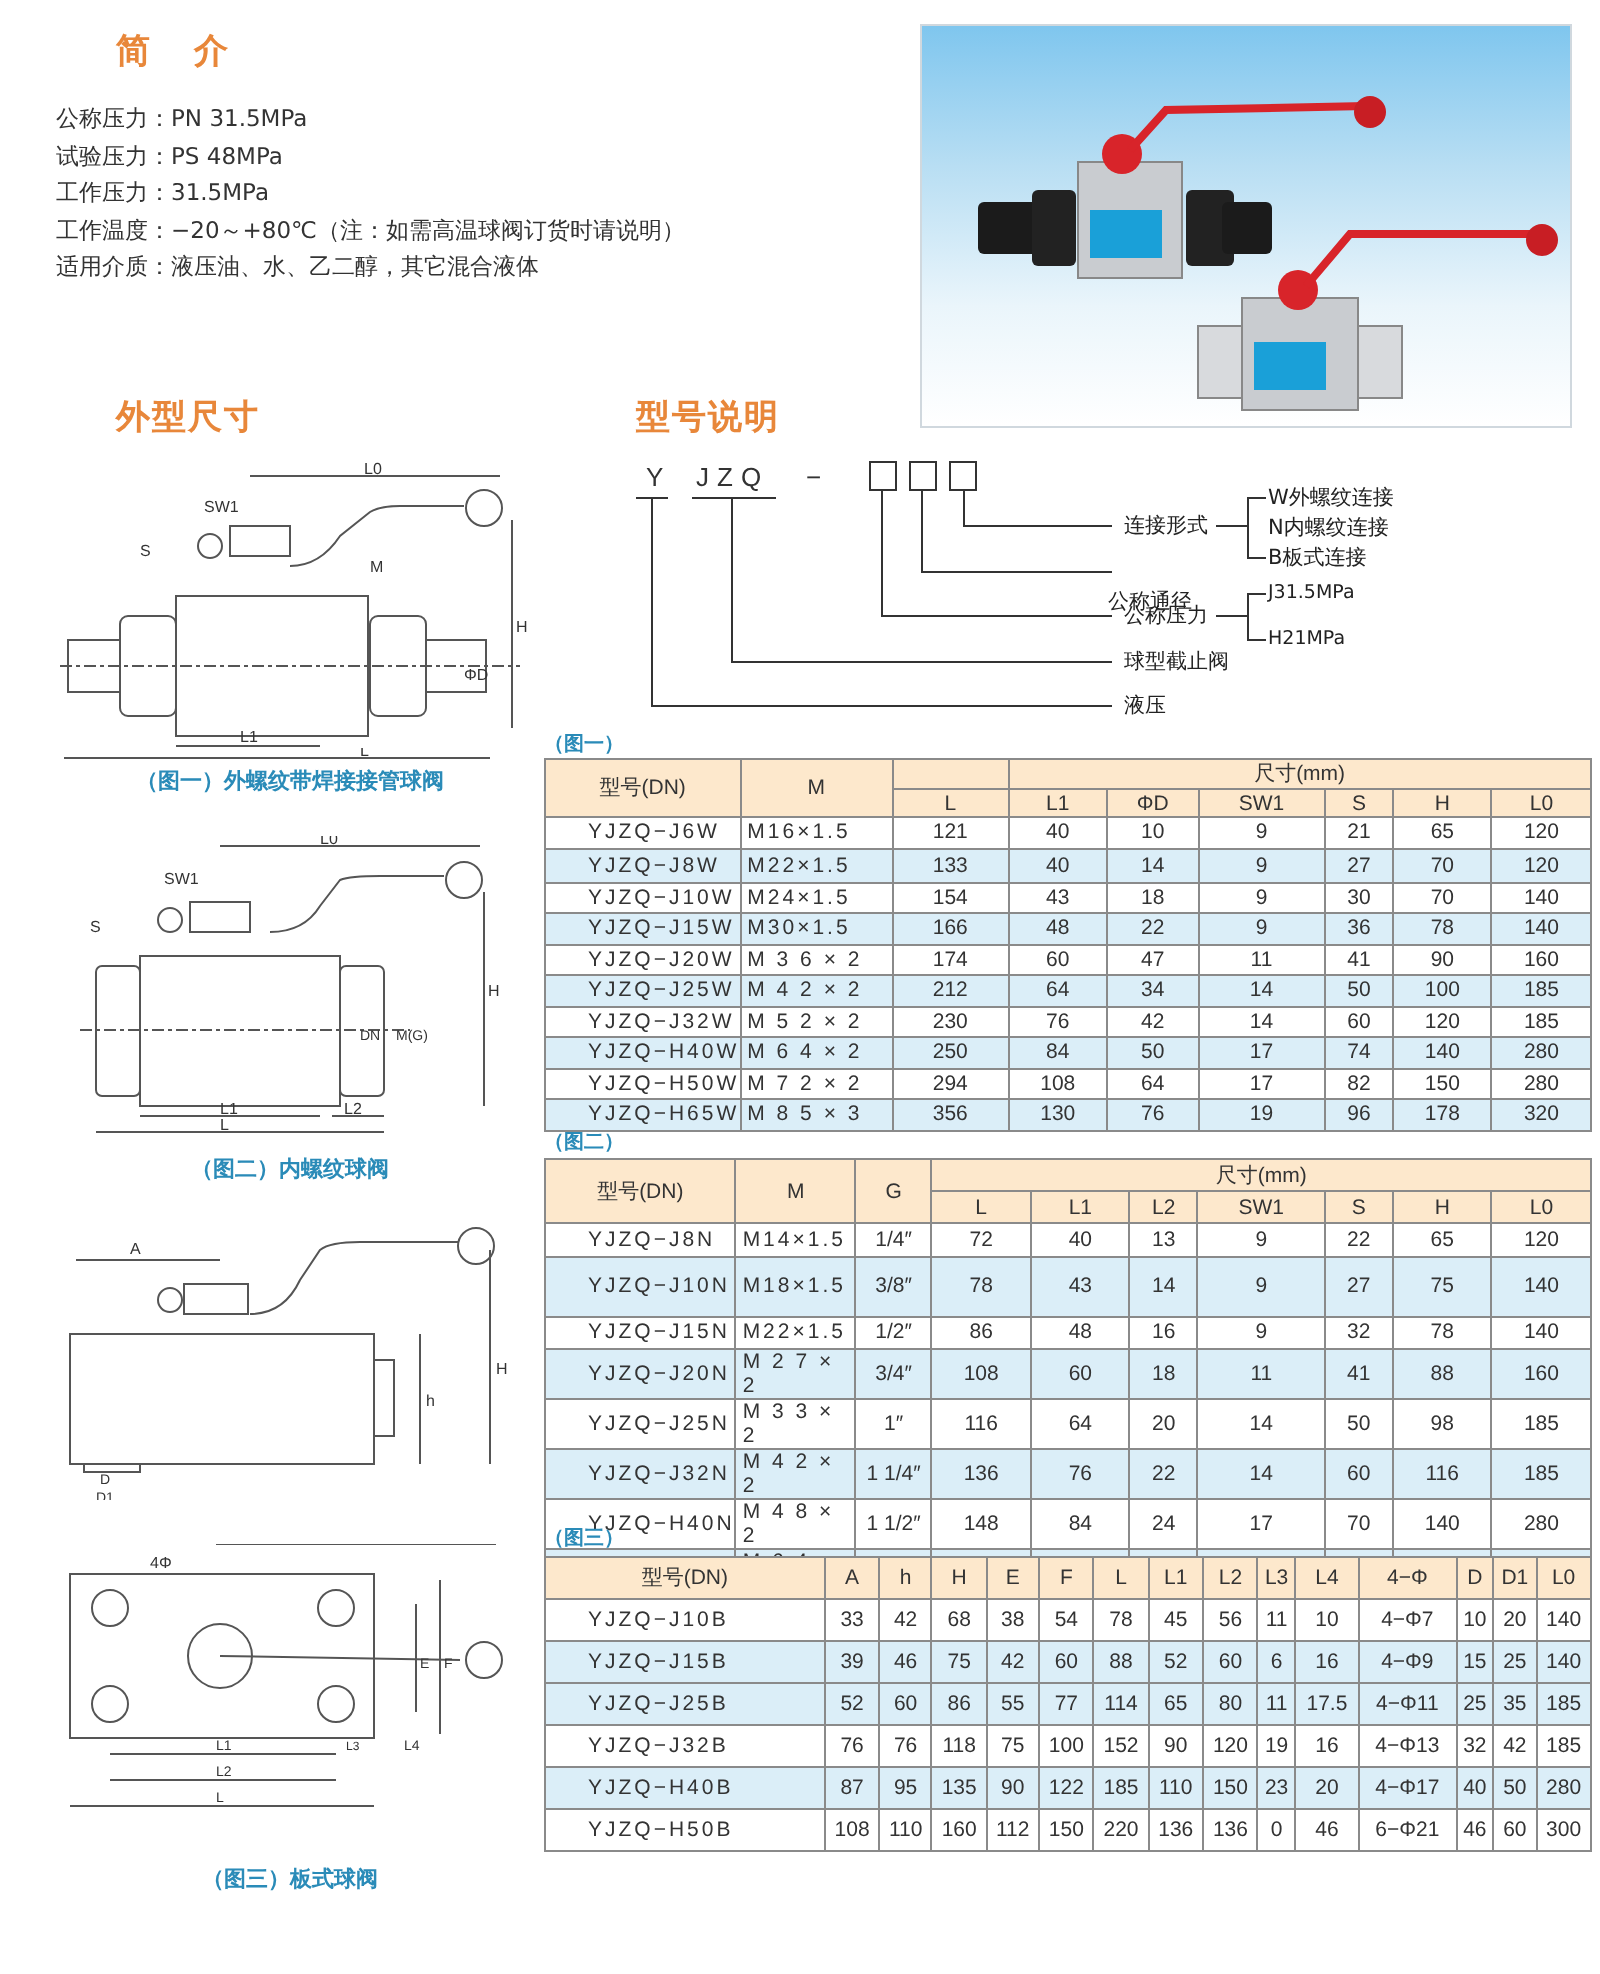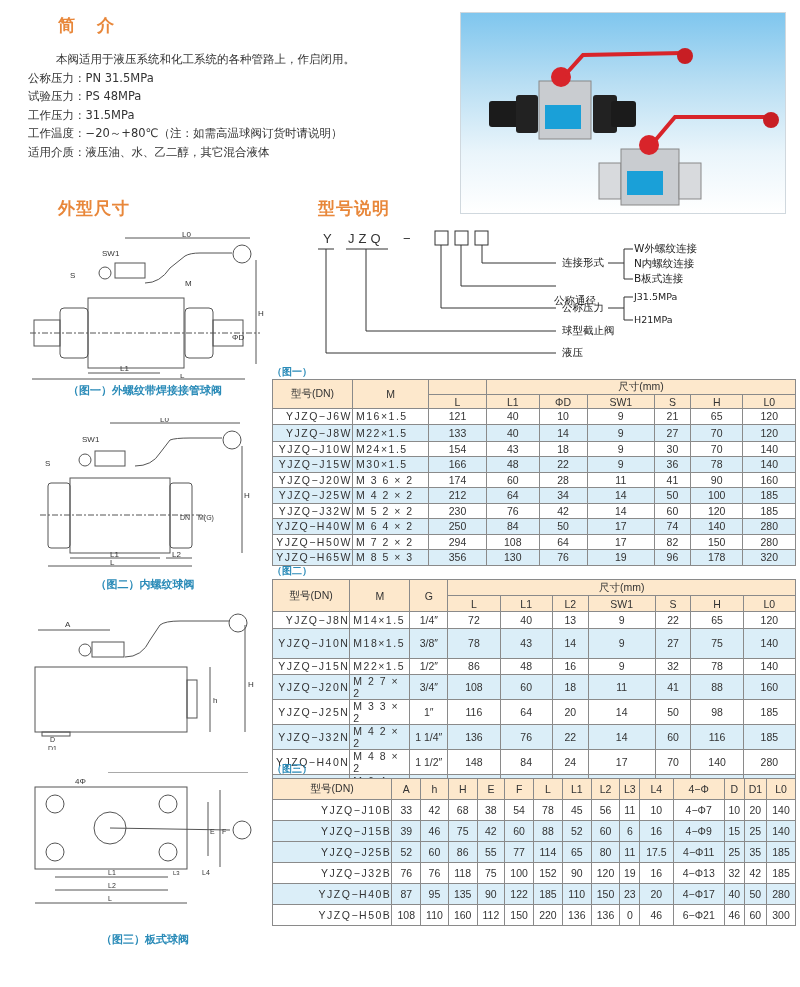--- a/index.html
+++ b/index.html
@@ -13,31 +13,30 @@
   .photo { left: 460px; top: 12px; width: 326px; height: 202px;
            background: linear-gradient(to bottom, #7fc6ee 0%, #b8def3 35%, #eaf5fb 70%, #ffffff 100%);
            border: 1px solid #d0d8de; }
   .cap { color: #2a8bb8; font-size: 11px; font-weight: bold; text-align: center; }
   .tbl-label { font-size: 10px; color: #2a8bb8; font-weight: bold; }
   table { border-collapse: collapse; position: absolute; font-family: "Liberation Sans", sans-serif; font-size: 10.5px; color: #333; }
   td, th { border: 1px solid #8a8a8a; text-align: center; font-weight: normal; padding: 0; }
   th { background: #fde8cc; }
   tr.alt td { background: #dbeef8; }
   tr.norm td { background: #ffffff; }
-  td.model { letter-spacing: 1.5px; text-align: right; padding-left: 3px; }
+  td.model { letter-spacing: 1.5px; text-align: left; padding-left: 21px; }
   td.mval { letter-spacing: 1.5px; text-align: left; padding-left: 3px; }
   .legend-txt { font-size: 10.5px; color: #222; }
   svg text { font-family: "Liberation Sans", sans-serif; }
 </style>
 </head>
 <body>
 
 <div class="abs sec-title intro-title">简介</div>
 <div class="abs intro">
-  <div class="indent">本阀适用于液压系统和化工系统的各种管路上，作启闭用。</div>
   <div><span>公称压力：</span><span>PN 31.5MPa</span></div>
   <div><span>试验压力：</span><span>PS 48MPa</span></div>
   <div><span>工作压力：</span><span>31.5MPa</span></div>
   <div><span>工作温度：</span><span>−20～+80℃（注：如需高温球阀订货时请说明）</span></div>
   <div><span>适用介质：</span><span>液压油、水、乙二醇，其它混合液体</span></div>
 </div>
 
 <div class="abs photo">
   <svg width="326" height="202">
 
@@ -269,21 +268,21 @@
         <td>9</td>
         <td>36</td>
         <td>78</td>
         <td>140</td>
       </tr>
       <tr class="norm" style="height: 15.5px;">
         <td class="model">YJZQ−J20W</td>
         <td class="mval">M 3 6 × 2</td>
         <td>174</td>
         <td>60</td>
-        <td>28</td>
+        <td>47</td>
         <td>11</td>
         <td>41</td>
         <td>90</td>
         <td>160</td>
       </tr>
       <tr class="alt" style="height: 15.5px;">
         <td class="model">YJZQ−J25W</td>
         <td class="mval">M 4 2 × 2</td>
         <td>212</td>
         <td>64</td>

